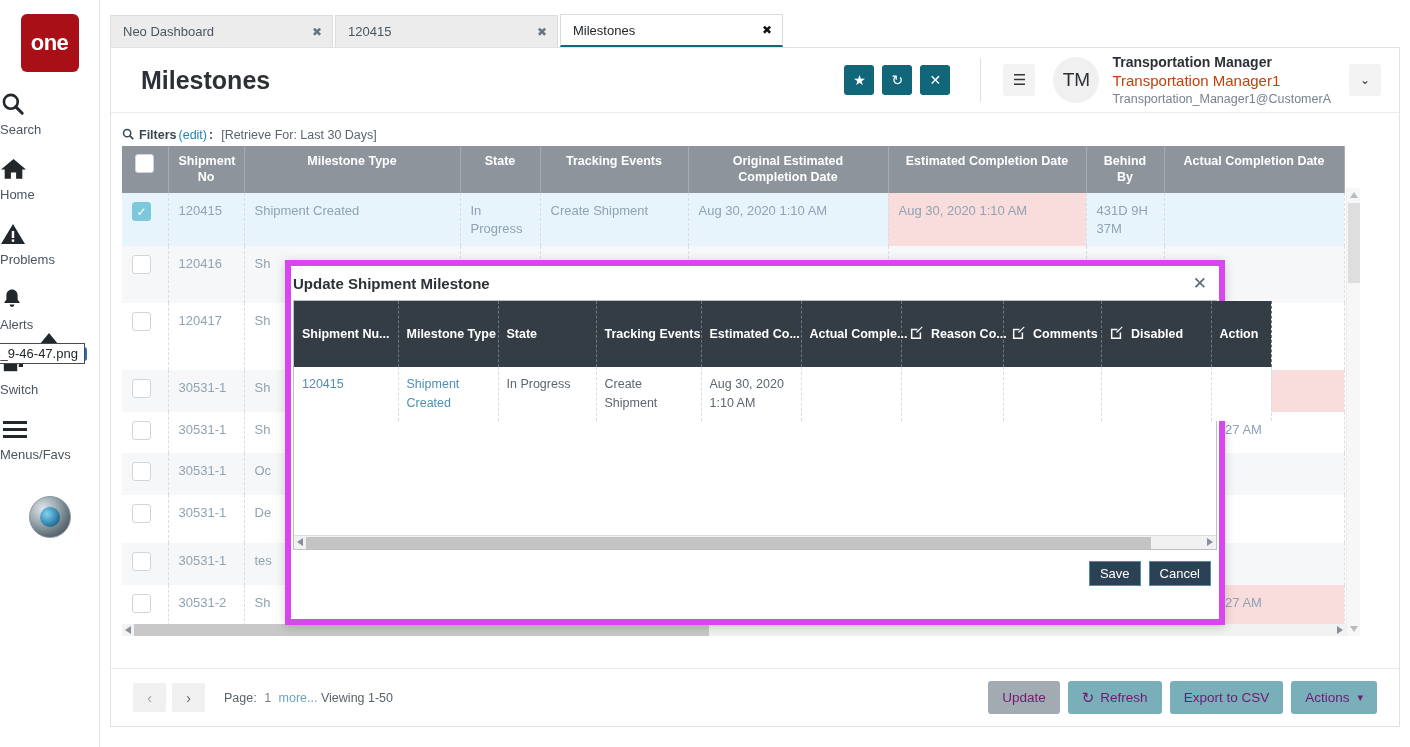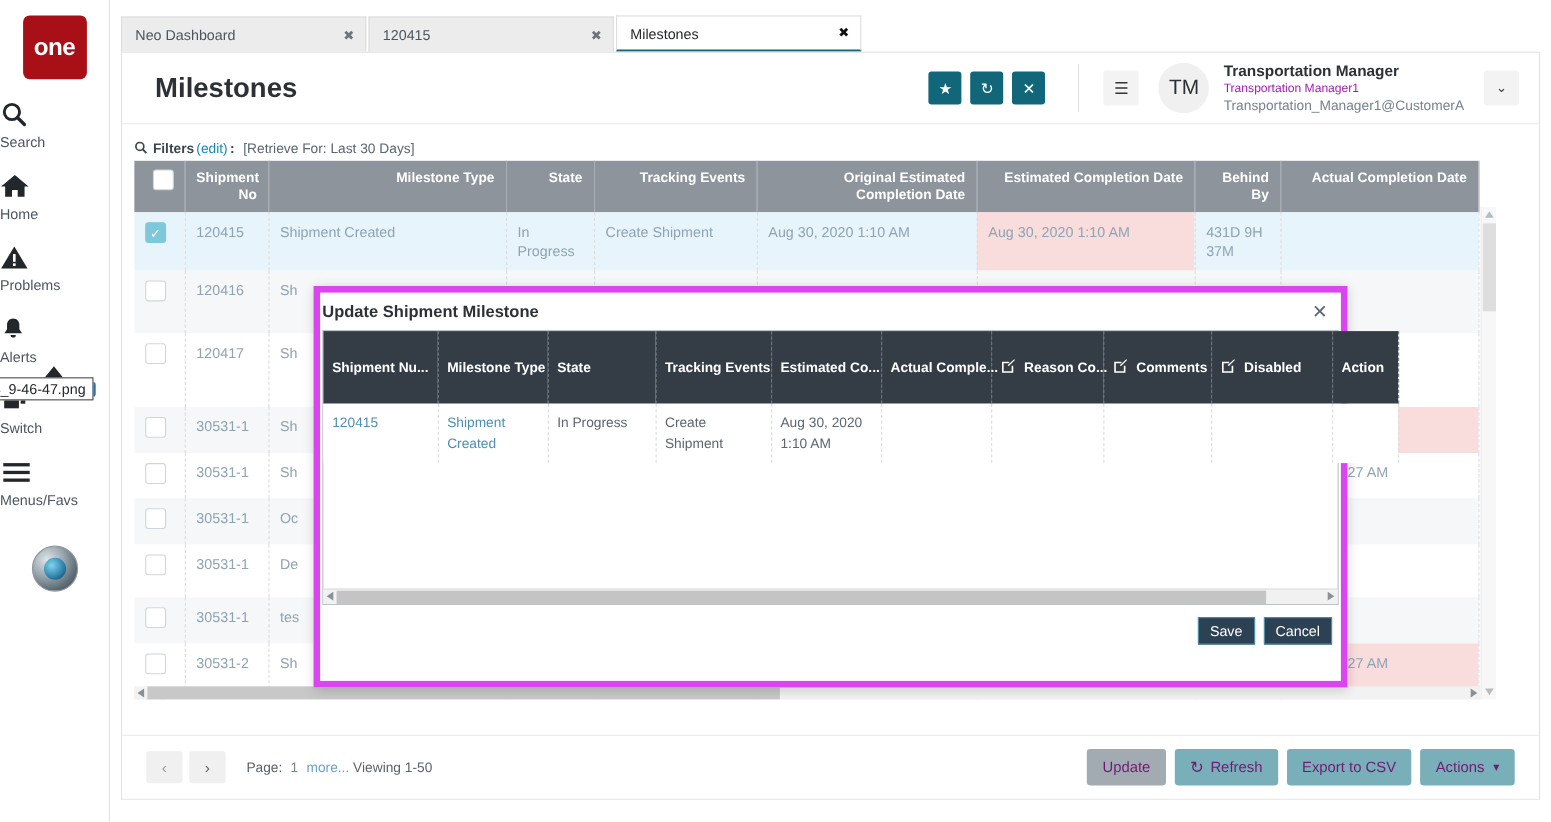--- a/index.html
+++ b/index.html
@@ -100,21 +100,21 @@
     display: flex; align-items: center; justify-content: center;
     border-radius: 3px; font-size: 15px; cursor: pointer;
   }
   .avatar-circle {
     width: 46px; height: 46px; border-radius: 50%; background: #f0f0f0;
     display: flex; align-items: center; justify-content: center;
     color: #2d3136; font-size: 19px; margin-left: 18px;
   }
   #userinfo { margin-left: 13px; line-height: 1.32; }
   #userinfo .u1 { font-size: 14px; font-weight: bold; color: #2d3136; }
-  #userinfo .u2 { font-size: 11px; color: #a21caf; }
+  #userinfo .u2 { font-size: 15px; color: #c2410c; }
   #userinfo .u3 { font-size: 12.5px; color: #77838e; }
   #user-caret {
     width: 32px; height: 32px; background: #f3f3f3; color: #333; margin-left: 18px;
     display: flex; align-items: center; justify-content: center; border-radius: 3px;
     font-size: 12px; cursor: pointer;
   }
 
   
   #gridwrap {
     position: absolute; left: 11px; top: 76px; width: 1250px; height: 520px;
@@ -125,21 +125,21 @@
   }
   #filterbar .magnifier { margin-right: 5px; color: #3c4650; font-size: 12px; }
   #filterbar b { font-weight: bold; }
   #filterbar .edit-link { color: #1c86b8; margin: 0 2px; cursor: pointer; }
   #filterbar .retrieve { color: #5a6572; margin-left: 8px; }
 
   #gridscroll { position: relative; width: 1238px; height: 490px; overflow: hidden; }
   table.grid { border-collapse: collapse; table-layout: fixed; width: 1222px; }
   table.grid th {
     background: #8d949b; color: #ffffff; font-size: 12.5px; font-weight: bold;
-    text-align: right; padding: 8px 10px; vertical-align: top;
+    text-align: center; padding: 8px 10px; vertical-align: top;
     border-right: 1px solid #a7adb3; height: 42px; line-height: 1.25;
   }
   table.grid td {
     font-size: 13px; color: #8fa3b3; padding: 9px 10px; vertical-align: top;
     border-right: 1px dashed #d9dde1; line-height: 1.35;
   }
   tr.r-odd td { background: #f6f7f8; }
   tr.r-even td { background: #ffffff; }
   tr.r-sel td { background: #e8f4fb; }
   td.pink { background: #f9dcdc !important; }

